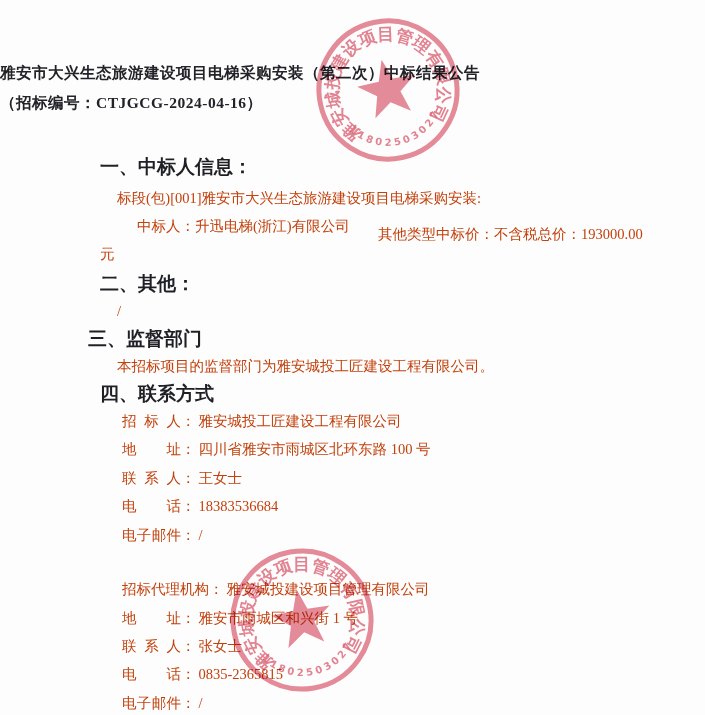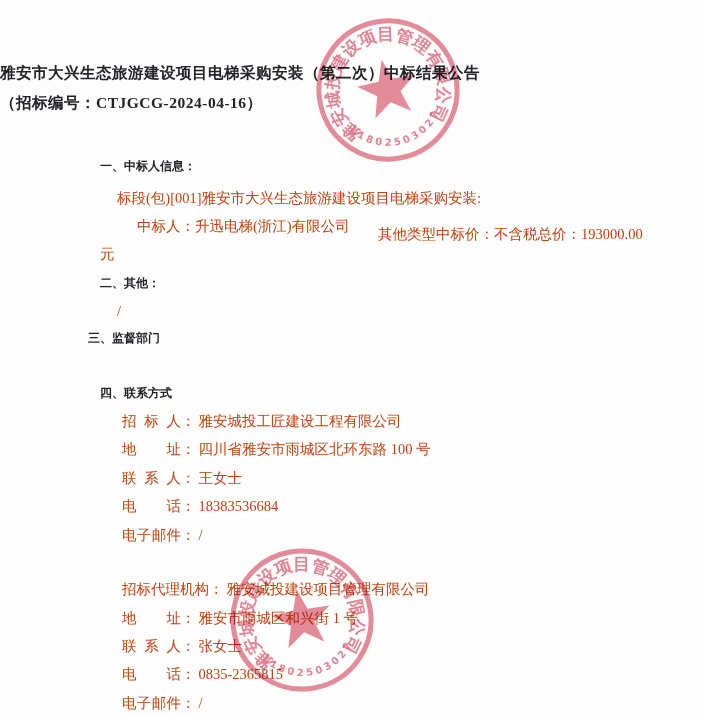--- a/index.html
+++ b/index.html
@@ -23,21 +23,21 @@
     position:absolute;
     left:0; width:612px;
     text-align:left;
     font-weight:bold;
     font-size:15.5px;
     color:#222228;
     letter-spacing:0.5px;
   }
   .heading {
     font-weight:bold;
-    font-size:12px;
+    font-size:19px;
     color:#1f1f26;
   }
   .lbl {
     display:inline-block;
     width:59px;
     text-align:justify;
     text-align-last:justify;
     vertical-align:top;
   }
   .lbl.wide {
@@ -64,20 +64,21 @@
   <div class="line heading" style="left:100px; top:158px">一、中标人信息：</div>
   <div class="line" style="left:117px; top:190px">标段(包)[001]雅安市大兴生态旅游建设项目电梯采购安装:</div>
   <div class="line" style="left:137px; top:218px">中标人：升迅电梯(浙江)有限公司</div>
   <div class="line" style="left:378px; top:226px">其他类型中标价：不含税总价：193000.00</div>
   <div class="line" style="left:100px; top:246px">元</div>
 
   <div class="line heading" style="left:100px; top:275px">二、其他：</div>
   <div class="line" style="left:117px; top:303px">/</div>
 
   <div class="line heading" style="left:88px; top:330px">三、监督部门</div>
+  <div class="line" style="left:117px; top:358px">本招标项目的监督部门为雅安城投工匠建设工程有限公司。</div>
 
   <div class="line heading" style="left:100px; top:385px">四、联系方式</div>
 
   <div class="line" style="left:122px; top:413px">
     <span class="lbl">招标人</span><span>：</span><span class="val">雅安城投工匠建设工程有限公司</span>
   </div>
   <div class="line" style="left:122px; top:441px">
     <span class="lbl">地址</span><span>：</span><span class="val">四川省雅安市雨城区北环东路 100 号</span>
   </div>
   <div class="line" style="left:122px; top:470px">

